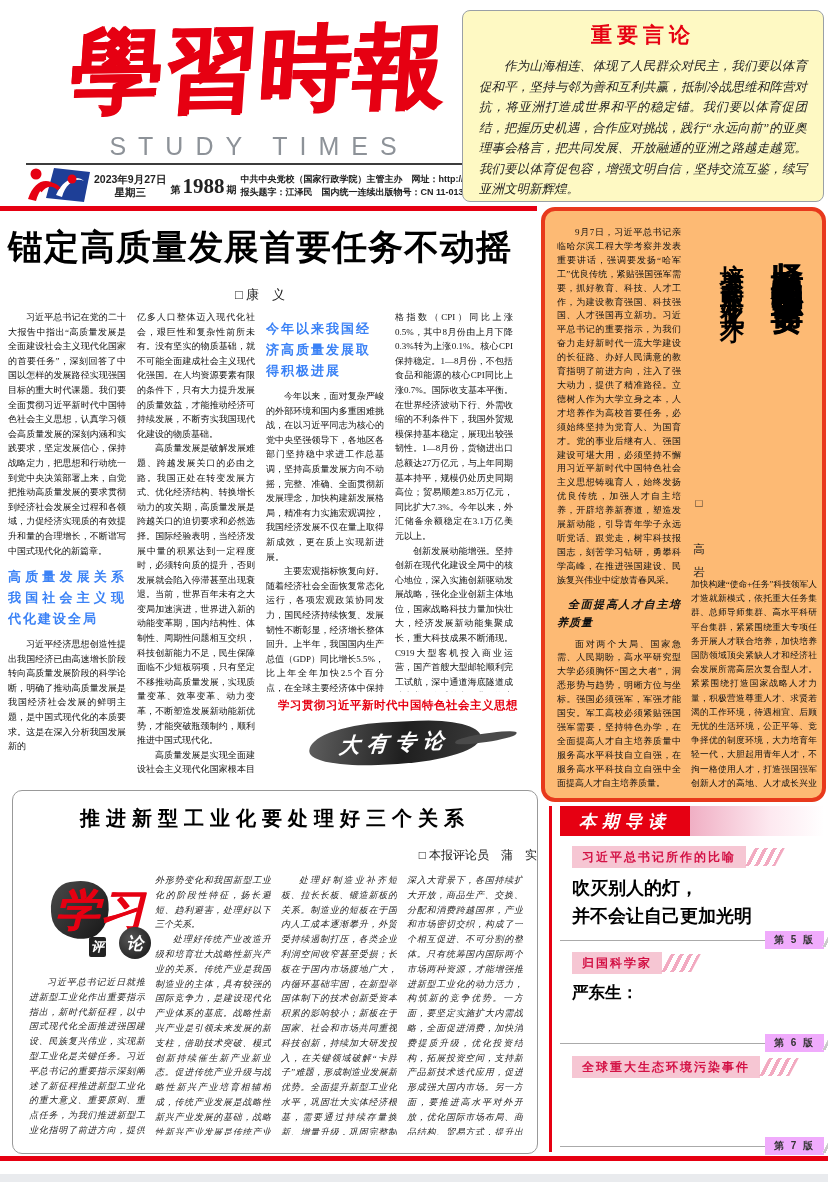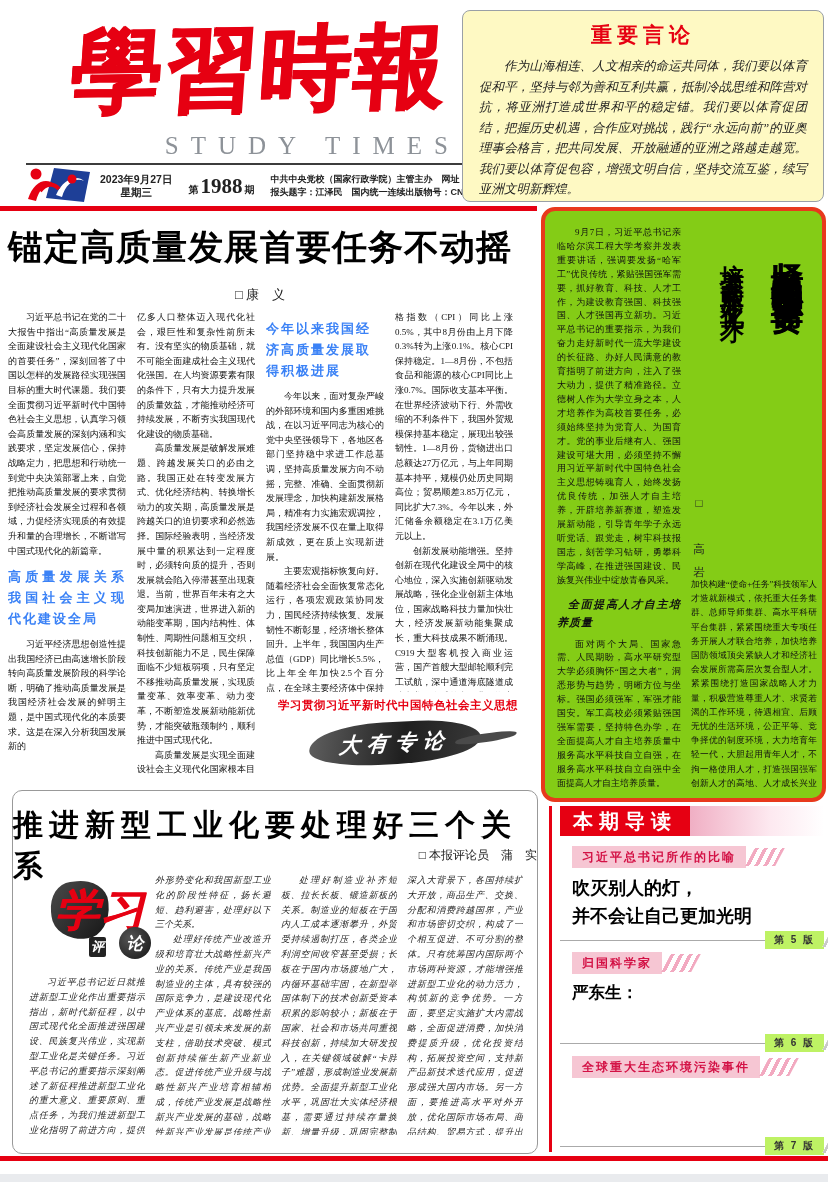--- a/index.html
+++ b/index.html
@@ -11,24 +11,24 @@
   *{margin:0;padding:0;box-sizing:border-box;}
   html,body{background:#fff;}
   .page{position:relative;width:828px;height:1182px;background:#ffffff;overflow:hidden;font-family:var(--serif);color:#111;}
   .abs{position:absolute;}
 
   
   .masthead-title{left:58px;top:4px;width:402px;height:130px;display:flex;align-items:center;justify-content:center;
     font-family:var(--serif);font-weight:900;font-size:92px;color:var(--red);
     transform:skewX(-5deg) rotate(-1deg);letter-spacing:2px;
     text-shadow:1.5px 0 0 var(--red),0 1.5px 0 var(--red);}
-  .masthead-en{left:58px;top:132px;width:402px;text-align:right;font-family:Liberation Serif, serif;
+  .masthead-en{left:58px;top:132px;width:402px;text-align:center;font-family:Liberation Sans, sans-serif;
     font-size:25px;color:#8d9298;letter-spacing:12px;}
   .mast-rule{left:26px;top:163px;width:436px;height:1.5px;background:#3c3c3c;}
-  .date-bar{left:26px;top:167px;width:436px;height:38px;display:flex;align-items:center;gap:8px;font-family:var(--sans);}
+  .date-bar{left:26px;top:167px;width:436px;height:38px;display:flex;align-items:center;gap:2px;font-family:var(--sans);}
   .date-block{text-align:center;font-weight:bold;line-height:13px;font-size:10.5px;color:#222;white-space:nowrap;}
   .vdiv{width:1px;height:30px;background:#555;}
   .issue-block{white-space:nowrap;font-weight:bold;color:#222;font-size:10px;display:flex;align-items:baseline;}
   .issue-no{font-family:var(--serif);font-size:21px;font-weight:bold;margin:0 2px;}
   .pub-block{font-size:9px;font-weight:bold;color:#222;line-height:13px;white-space:nowrap;}
   .red-rule-top{left:0;top:206px;width:537px;height:5px;background:var(--red);}
 
   
   .remarks-box{left:462px;top:10px;width:362px;height:192px;border:1.5px solid #9aa0a6;border-radius:8px;background:#fef9c3;padding:10px 16px 0 16px;}
   .remarks-title{text-align:center;font-family:var(--sans);font-weight:bold;font-size:21px;color:var(--red);letter-spacing:5px;margin-bottom:7px;}
@@ -46,39 +46,39 @@
   .banner{left:278px;top:698px;width:234px;height:88px;text-align:center;}
   .banner-line{font-family:var(--sans);font-weight:900;font-size:11.5px;color:var(--red);letter-spacing:0.5px;white-space:nowrap;}
   .brush{position:relative;margin:9px auto 0;width:172px;height:42px;background:linear-gradient(100deg,#606060,#1f1f1f 55%,#3a3a3a);
     border-radius:46% 38% 52% 42% / 62% 48% 58% 42%;transform:rotate(-3deg);
     display:flex;align-items:center;justify-content:center;}
   .brush::after{content:"";position:absolute;right:-34px;top:16px;width:58px;height:9px;background:#4a4a4a;
     transform:skewX(-35deg) rotate(-5deg);border-radius:45%;}
   .brush-text{font-family:var(--serif);font-style:italic;font-weight:bold;font-size:21px;color:#fff;letter-spacing:7px;transform:skewX(-8deg);}
 
   
-  .red-box{left:541px;top:207px;width:285px;height:595px;border:4px solid var(--boxred);border-radius:14px;background:#84cc16;}
+  .red-box{left:541px;top:207px;width:285px;height:595px;border:4px solid var(--boxred);border-radius:14px;background:#fdba74;}
   .rb-col1{position:absolute;left:12px;top:15px;width:124px;height:562px;overflow:hidden;
     font-size:9px;line-height:13.9px;text-align:justify;color:#101010;}
   .rb-col1 p{text-indent:2em;}
   .rb-sub{font-style:italic;font-weight:bold;font-size:11px;line-height:18px;letter-spacing:1px;margin:7px 0;text-indent:1em;}
   .vhead-main{position:absolute;right:13px;top:26px;writing-mode:vertical-rl;text-orientation:upright;
     font-family:var(--serif);font-weight:900;font-size:32px;letter-spacing:6px;color:#000;
     text-shadow:1px 0 0 #000;}
   .vhead-sub{position:absolute;right:74px;top:34px;writing-mode:vertical-rl;text-orientation:upright;
     font-family:var(--serif);font-weight:900;font-size:24px;letter-spacing:6px;color:#000;}
   .vbyline{position:absolute;left:146px;top:286px;writing-mode:vertical-rl;text-orientation:upright;
     font-size:11.5px;letter-spacing:6px;color:#222;}
   .rb-col2{position:absolute;left:146px;top:366px;width:126px;height:212px;overflow:hidden;
     font-size:8.7px;line-height:14.2px;text-align:justify;color:#101010;text-indent:0;}
 
   
   .bottom-box{left:12px;top:790px;width:526px;height:364px;border:1.5px solid #999;border-radius:10px;background:#fff;}
-  .bottom-headline{position:absolute;left:0;top:14px;width:100%;
-    font-family:var(--serif);font-weight:900;font-size:30px;letter-spacing:6px;color:#000;}
+  .bottom-headline{position:absolute;left:0;top:14px;width:100%;text-align:center;
+    font-family:var(--serif);font-weight:900;font-size:20px;letter-spacing:6px;color:#000;}
   .bottom-author{position:absolute;left:0;top:56px;width:100%;text-align:right;font-size:12px;color:#222;}
   .bottom-cols{position:absolute;left:16px;top:82px;width:494px;height:262px;display:flex;gap:10px;}
   .bcol{width:116px;flex:none;overflow:hidden;font-size:9px;line-height:14.8px;text-align:justify;
     font-style:italic;color:#262626;}
   .bcol p{text-indent:2em;}
   .bcol p.noind{text-indent:0;}
   .bcol1pad{padding-top:102px;}
   .xlogo{position:absolute;left:36px;top:84px;width:104px;height:98px;}
   .xlogo-ink{position:absolute;left:2px;top:6px;width:58px;height:58px;background:linear-gradient(135deg,#4a4a4a,#161616);
     border-radius:38% 50% 42% 55%/48% 40% 56% 44%;transform:rotate(-6deg);}
@@ -87,30 +87,30 @@
   .xlogo-circle{position:absolute;right:2px;bottom:14px;width:32px;height:32px;border-radius:50%;
     background:radial-gradient(circle at 35% 35%,#555,#141414);display:flex;align-items:center;justify-content:center;}
   .xlogo-circle span{color:#fff;font-size:17px;font-weight:bold;font-style:italic;}
   .xlogo-ping{position:absolute;left:40px;bottom:16px;color:#fff;background:#222;font-size:13px;font-weight:bold;
     padding:1px 2px;border-radius:2px;font-style:italic;}
 
   
   .guide-vline{left:549px;top:806px;width:2.5px;height:346px;background:var(--red);}
   .guide-header{left:560px;top:806px;width:130px;height:30px;background:var(--red);color:#fff;
     display:flex;align-items:center;justify-content:center;font-family:var(--sans);font-weight:bold;
-    font-size:20px;letter-spacing:6px;}
+    font-size:17px;letter-spacing:6px;font-style:italic;}
   .guide-grad{left:690px;top:806px;width:134px;height:30px;background:linear-gradient(to right,#f0afc4,#fde9f0 60%,#ffffff);}
   .gtag{position:absolute;display:flex;align-items:center;}
   .gtag-label{background:#f6c6d3;color:#d31145;font-family:var(--sans);font-weight:bold;font-size:12px;
     letter-spacing:2px;padding:2.5px 10px;white-space:nowrap;}
   .gtag-stripes{display:inline-block;width:30px;height:18px;margin-left:4px;transform:skewX(-28deg);
     background:repeating-linear-gradient(90deg,#f2a9c0 0 4px,#ffffff 4px 9px);}
   .gtitle{position:absolute;left:572px;width:252px;font-family:var(--serif);font-weight:900;color:#000;}
   .gline{position:absolute;left:560px;width:264px;border-top:1px solid #aaa;}
-  .gpage{position:absolute;right:0;top:-10px;background:#bef264;color:#333;font-family:var(--sans);
+  .gpage{position:absolute;right:0;top:-10px;background:#f0abfc;color:#333;font-family:var(--sans);
     font-weight:bold;font-size:10px;padding:2px 9px;letter-spacing:2px;white-space:nowrap;}
   .gpage::after{content:"";position:absolute;right:-12px;top:2px;width:10px;height:14px;transform:skewX(-28deg);
     background:repeating-linear-gradient(90deg,#c9c9c9 0 3px,#ffffff 3px 6px);}
 
   
   .red-rule-bottom{left:0;top:1156px;width:828px;height:5px;background:var(--red);}
   .fold-strip{left:0;top:1174px;width:828px;height:8px;background:#e9ebee;}
 </style>
 </head>
 <body>
@@ -146,21 +146,21 @@
     <span class="pub-block">
       <span style="display:block;">中共中央党校（国家行政学院）主管主办　网址：http://www.studytimes.cn</span>
       <span style="display:block;">报头题字：江泽民　国内统一连续出版物号：CN 11-0137　代号：1-267</span>
     </span>
   </div>
 
   <div class="abs red-rule-top"></div>
 
   <div class="abs remarks-box">
     <div class="remarks-title">重要言论</div>
-    <div class="remarks-body">作为山海相连、人文相亲的命运共同体，我们要以体育促和平，坚持与邻为善和互利共赢，抵制冷战思维和阵营对抗，将亚洲打造成世界和平的稳定锚。我们要以体育促团结，把握历史机遇，合作应对挑战，践行“永远向前”的亚奥理事会格言，把共同发展、开放融通的亚洲之路越走越宽。我们要以体育促包容，增强文明自信，坚持交流互鉴，续写亚洲文明新辉煌。</div>
+    <div class="remarks-body">作为山海相连、体现了人民群众对民主，我们要以体育促和平，坚持与邻为善和互利共赢，抵制冷战思维和阵营对抗，将亚洲打造成世界和平的稳定锚。我们要以体育促团结，把握历史机遇，合作应对挑战，践行“永远向前”的亚奥理事会格言，把共同发展、开放融通的亚洲之路越走越宽。我们要以体育促包容，增强文明自信，坚持交流互鉴，续写亚洲文明新辉煌。</div>
   </div>
 
   <div class="abs main-headline">锚定高质量发展首要任务不动摇</div>
   <div class="abs main-author">□ 康　义</div>
 
   <div class="abs main-cols">
     <div class="mcol" style="height:468px;">
       <p>习近平总书记在党的二十大报告中指出“高质量发展是全面建设社会主义现代化国家的首要任务”，深刻回答了中国以怎样的发展路径实现强国目标的重大时代课题。我们要全面贯彻习近平新时代中国特色社会主义思想，认真学习领会高质量发展的深刻内涵和实践要求，坚定发展信心，保持战略定力，把思想和行动统一到党中央决策部署上来，自觉把推动高质量发展的要求贯彻到经济社会发展全过程和各领域，力促经济实现质的有效提升和量的合理增长，不断谱写中国式现代化的新篇章。</p>
       <div class="msub" style="text-align:justify;">高质量发展关系我国社会主义现代化建设全局</div>
       <p>习近平经济思想创造性提出我国经济已由高速增长阶段转向高质量发展阶段的科学论断，明确了推动高质量发展是我国经济社会发展的鲜明主题，是中国式现代化的本质要求。这是在深入分析我国发展新的</p>

